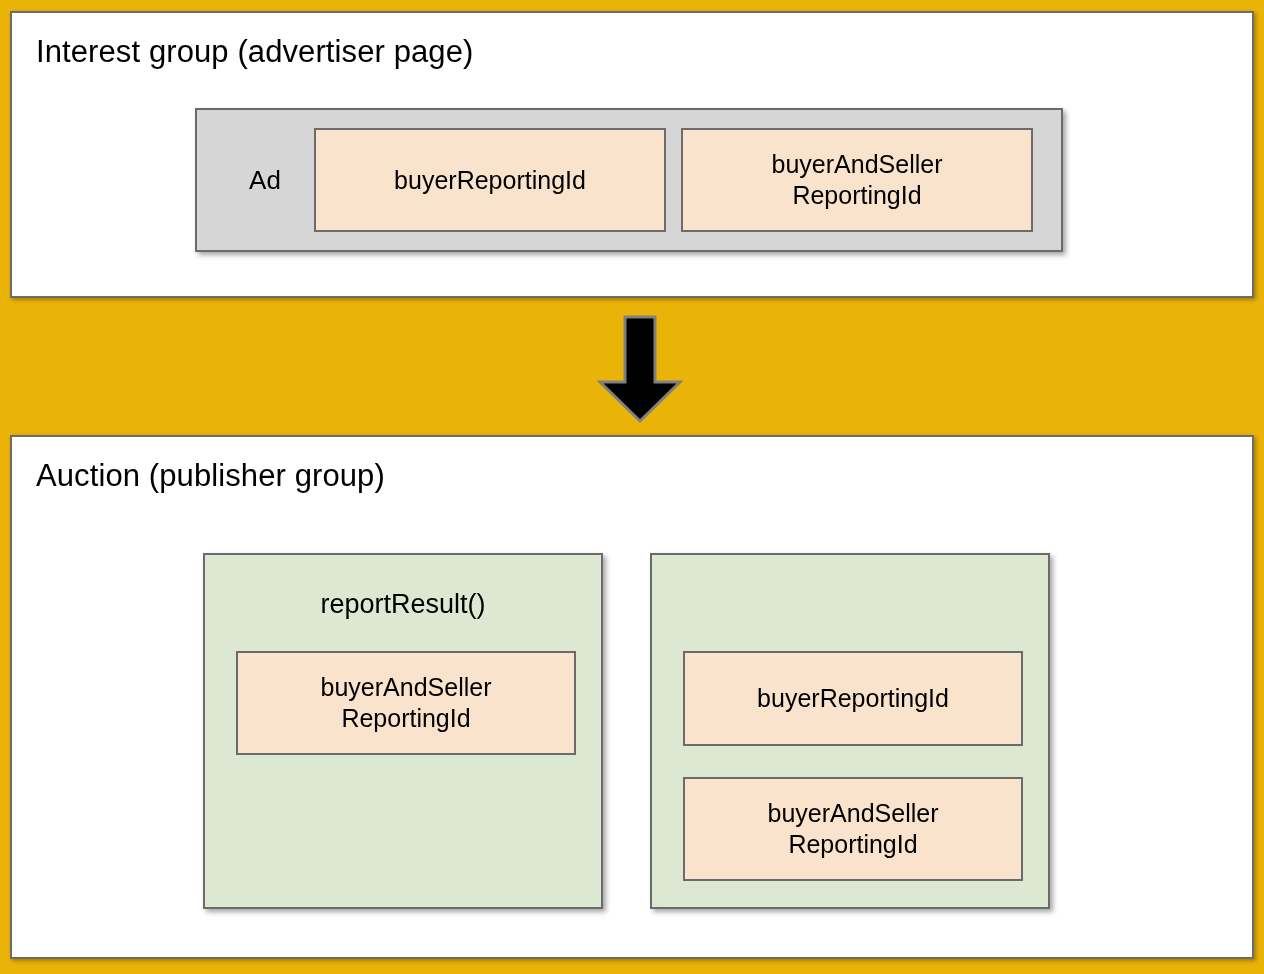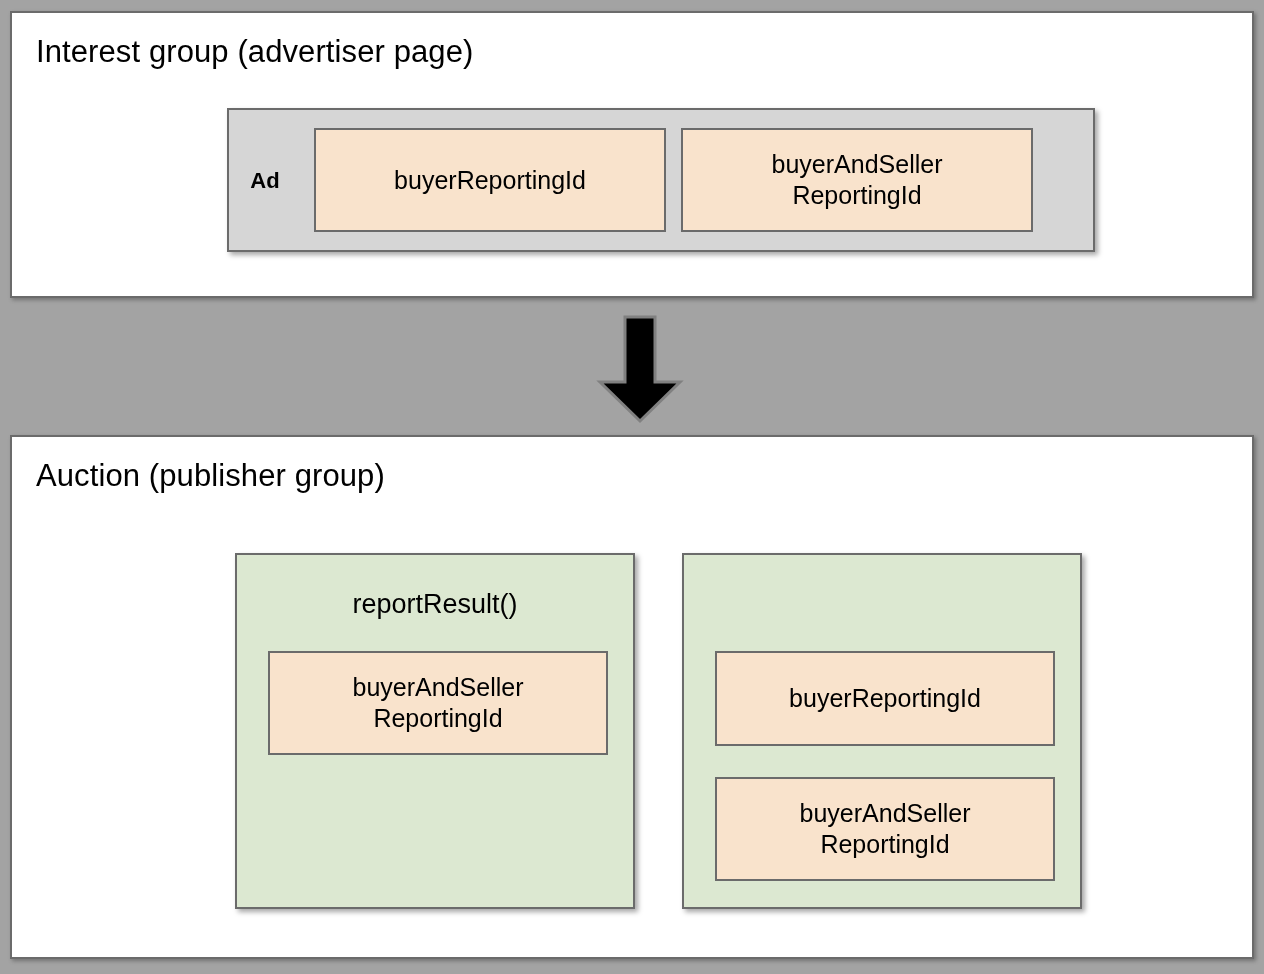--- a/index.html
+++ b/index.html
@@ -11,21 +11,21 @@
     width: 1264px;
     height: 974px;
     font-family: "Liberation Sans", sans-serif;
     color: #000000;
     overflow: hidden;
   }
   #canvas {
     position: relative;
     width: 1264px;
     height: 974px;
-    background: #a3a3a3;
+    background: #eab308;
   }
 
   
   .section-frame {
     position: absolute;
     background: #ffffff;
     border: 2px solid #6b6b6b;
     box-sizing: border-box;
     box-shadow: 2px 2px 4px rgba(0,0,0,0.30);
   }
@@ -58,34 +58,33 @@
     position: absolute;
     box-sizing: border-box;
     border: 2px solid #6b6b6b;
     display: flex;
     align-items: center;
     justify-content: center;
     text-align: center;
   }
   .shadowed {
     box-shadow: 3px 3px 5px rgba(0,0,0,0.35);
-    margin-left: 32px;
   }
 
   .gray-box  { background: #d6d6d6; }
   .beige-box { background: #f9e3cc; }
   .green-box { background: #dce8d1; }
 
   .box-label {
     font-size: 25px;
     line-height: 31px;
     color: #000000;
     white-space: pre-line;
   }
-  .box-label.bold { font-weight: bold; font-size: 22px; }
+  .box-label.bold { font-weight: normal; font-size: 26px; }
 
   
   #ad-container {
     left: 195px;
     top: 108px;
     width: 868px;
     height: 144px;
   }
   #ad-label-wrap {
     position: absolute;

